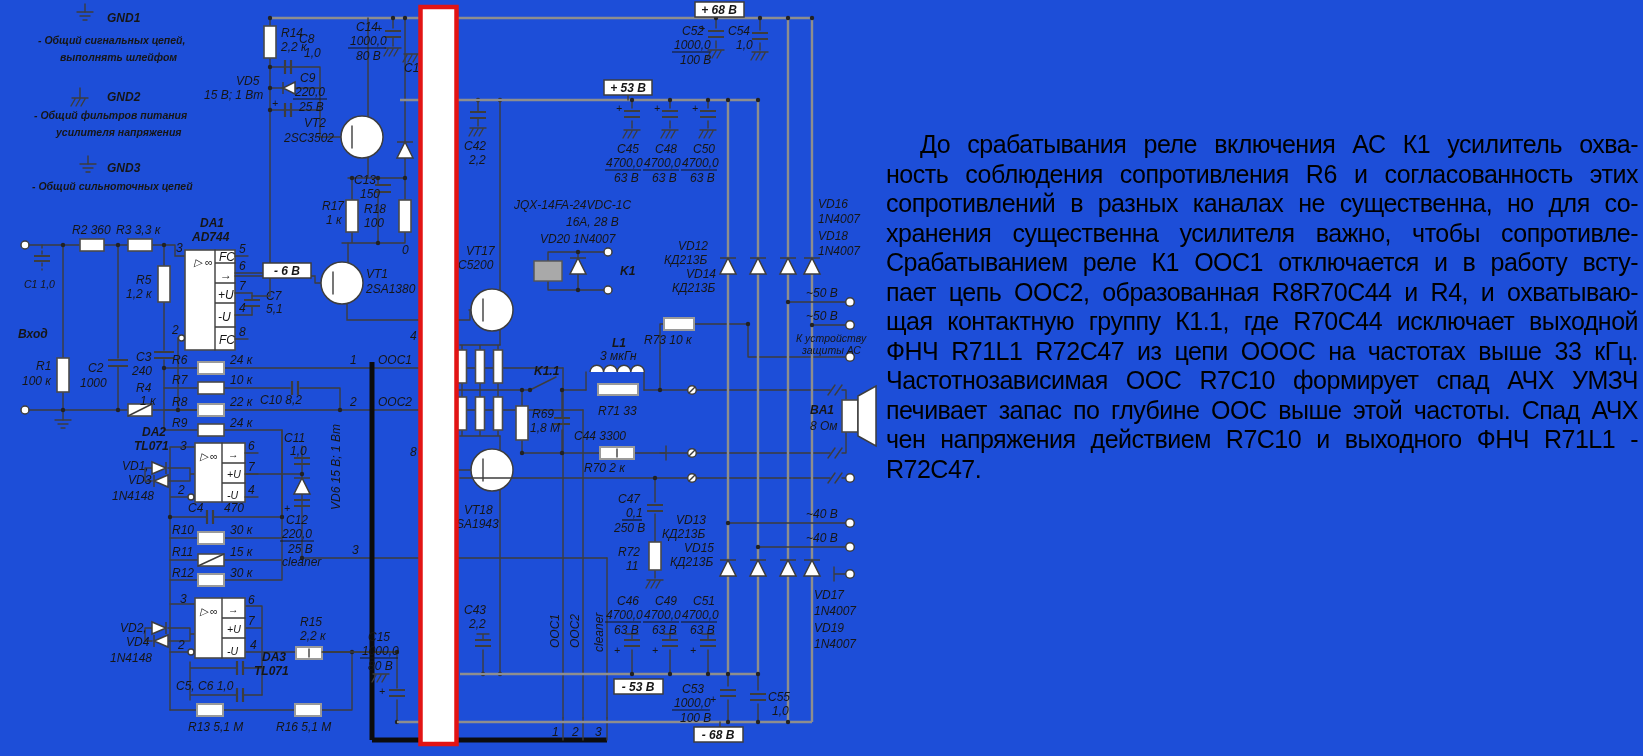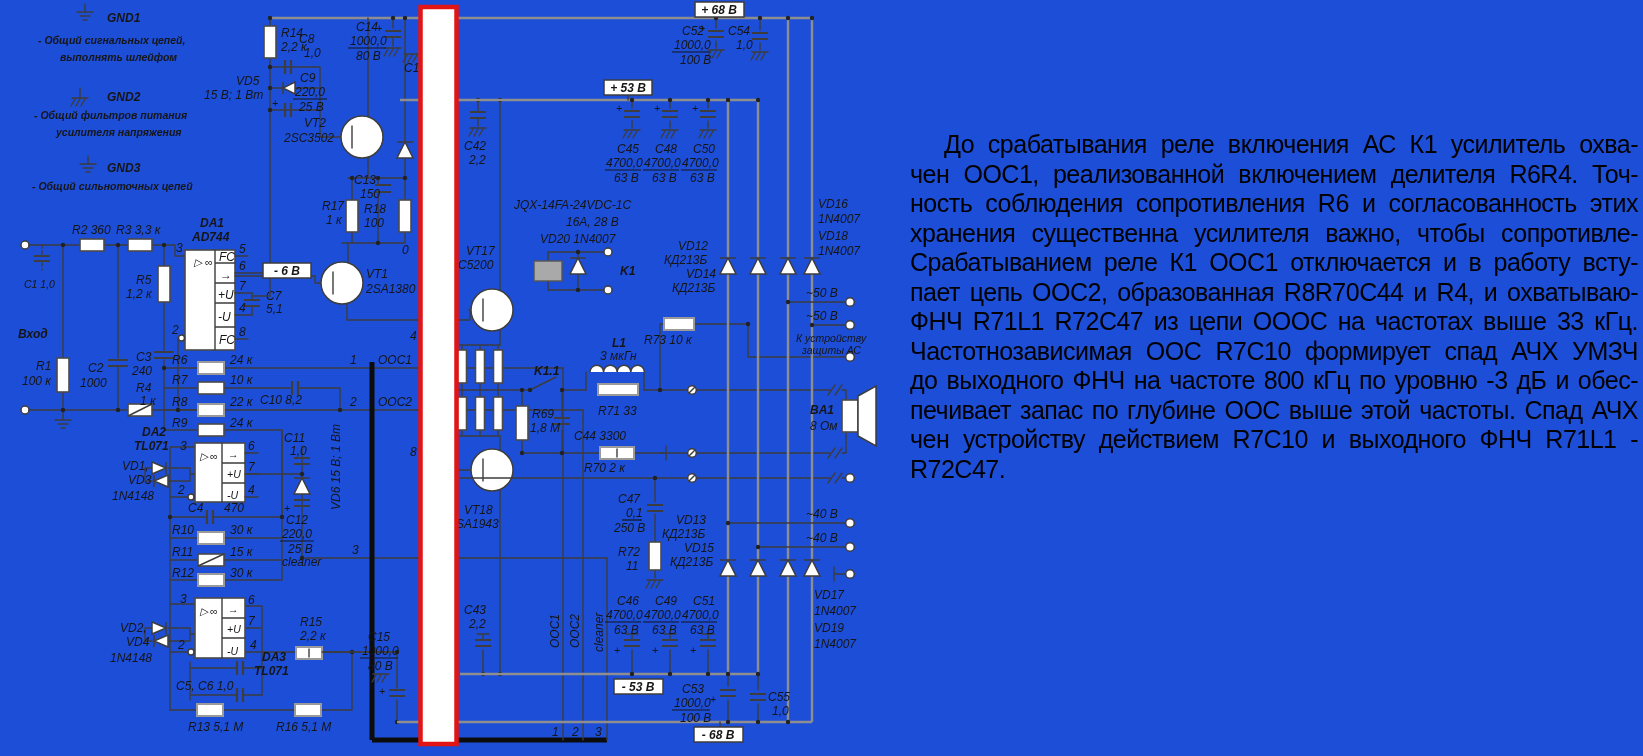--- a/index.html
+++ b/index.html
@@ -20,21 +20,21 @@
   .tb {font-weight:bold;}
   .ts {font-size:10.5px;}
   .u  {stroke:#161616;stroke-width:1.2;}
   .vbox{fill:#fff;stroke:#3d3d3d;stroke-width:1.5;}
   .vt {font:italic bold 12px "Liberation Sans",sans-serif;fill:#161616;text-anchor:middle;}
   .coil{fill:#a9a9a9;stroke:#555;stroke-width:1.4;}
   
   .article{position:absolute;left:886px;top:130px;width:752px;color:#000;
            font-size:25px;line-height:29.5px;letter-spacing:-0.5px;
            font-family:"Liberation Sans",sans-serif;}
-  .tline{text-align:justify;text-align-last:justify;white-space:normal;margin-left:24px;}
+  .tline{text-align:justify;text-align-last:justify;white-space:normal;}
   .tline.first{padding-left:34px;}
   .tline.last{text-align-last:left;}
 </style>
 </head>
 <body>
 
 <div class="scene">
 
 <svg width="880" height="756" viewBox="0 0 880 756">
 <defs>
@@ -613,26 +613,26 @@
 <g>
   <rect x="420.5" y="7" width="36" height="737" fill="#ffffff" stroke="#e21414" stroke-width="4.5"></rect>
   <text class="t" x="402" y="254">0</text>
   <text class="t" x="410" y="340">4</text>
   <text class="t" x="410" y="456">8</text>
 </g>
 </svg>
 
 <div class="article">
   <div class="tline first">До срабатывания реле включения АС К1 усилитель охва-</div>
-  <div class="tline">чен ООС1, реализованной включением делителя R6R4. Точ-</div>
   <div class="tline">ность соблюдения сопротивления R6 и согласованность этих</div>
+  <div class="tline">сопротивлений в разных каналах не существенна, но для со-</div>
   <div class="tline">хранения существенна усилителя важно, чтобы сопротивле-</div>
   <div class="tline">Срабатыванием реле К1 ООС1 отключается и в работу всту-</div>
   <div class="tline">пает цепь ООС2, образованная R8R70C44 и R4, и охватываю-</div>
+  <div class="tline">щая контактную группу К1.1, где R70C44 исключает выходной</div>
   <div class="tline">ФНЧ R71L1 R72C47 из цепи ОООС на частотах выше 33 кГц.</div>
   <div class="tline">Частотнозависимая ООС R7C10 формирует спад АЧХ УМЗЧ</div>
-  <div class="tline">до выходного ФНЧ на частоте 800 кГц по уровню -3 дБ и обес-</div>
   <div class="tline">печивает запас по глубине ООС выше этой частоты. Спад АЧХ</div>
-  <div class="tline">чен устройству действием R7C10 и выходного ФНЧ R71L1 -</div>
+  <div class="tline">чен напряжения действием R7C10 и выходного ФНЧ R71L1 -</div>
   <div class="tline last">R72C47.</div>
 </div>
 
 </div>
 
 </body></html>

